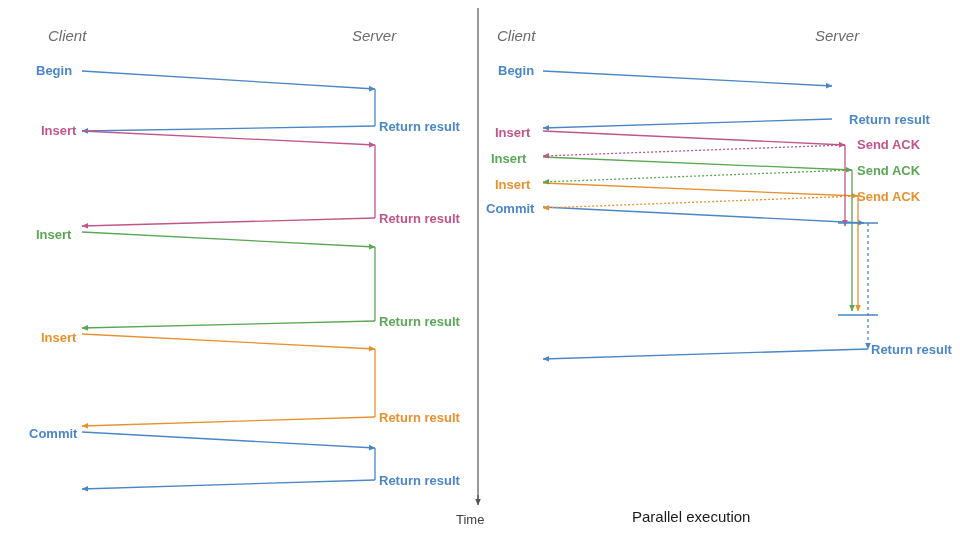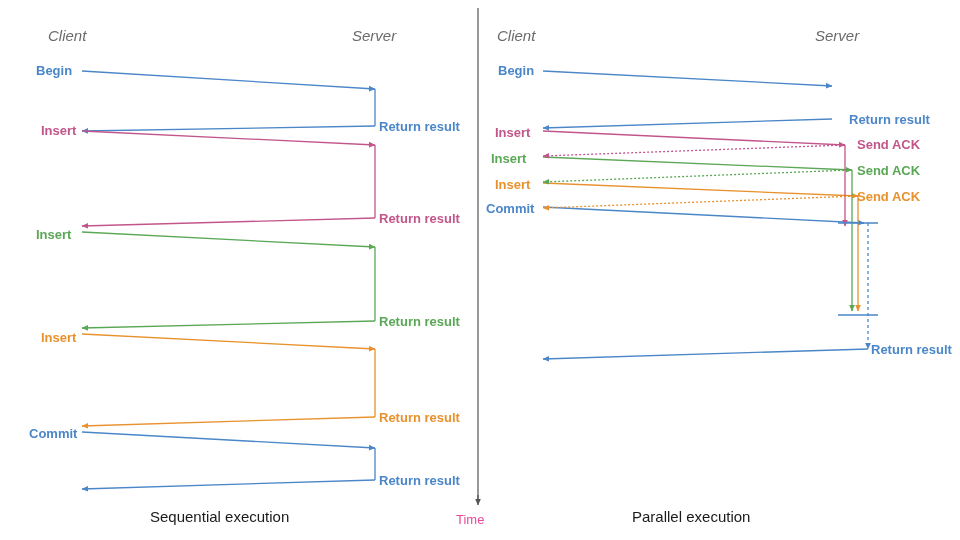--- a/index.html
+++ b/index.html
@@ -35,21 +35,21 @@
   .msg-label {
     position: absolute;
     font-size: 13px;
     white-space: nowrap;
     line-height: 1;
     font-weight: bold;
   }
   .axis-label {
     position: absolute;
     font-size: 13px;
-    color: #ec4899;
+    color: #404040;
     white-space: nowrap;
   }
 </style>
 </head>
 <body>
 
 <div id="stage">
 
   <svg class="layer" viewBox="0 0 960 540" xmlns="http://www.w3.org/2000/svg">
     <defs id="arrow-defs">
@@ -146,21 +146,20 @@
         <line x1="832" y1="119" x2="543" y2="128" stroke="#4a86c8" stroke-width="1.3" marker-end="url(#ar-blue-end)" stroke-linecap="butt"></line>
         <line x1="845" y1="145" x2="543" y2="156" stroke="#c2558a" stroke-width="1.3" stroke-dasharray="2,2" marker-end="url(#ar-pink-end)" stroke-linecap="butt"></line>
         <line x1="852" y1="170" x2="543" y2="182" stroke="#5aa755" stroke-width="1.3" stroke-dasharray="2,2" marker-end="url(#ar-green-end)" stroke-linecap="butt"></line>
         <line x1="858" y1="196" x2="543" y2="208" stroke="#e8912d" stroke-width="1.3" stroke-dasharray="2,2" marker-end="url(#ar-orange-end)" stroke-linecap="butt"></line>
         <line x1="868" y1="349" x2="543" y2="359" stroke="#4a86c8" stroke-width="1.3" marker-end="url(#ar-blue-end)" stroke-linecap="butt"></line>
       </g>
   </svg>
 
   <div class="lane-header" style="left: 48px; top: 27px;">Client</div>
   <div class="lane-header" style="left: 352px; top: 27px;">Server</div>
-  <div class="caption" style="left: 150px; top: 508px;">Sequential execution</div>
 
   <div class="lane-header" style="left: 497px; top: 27px;">Client</div>
   <div class="lane-header" style="left: 815px; top: 27px;">Server</div>
   <div class="caption" style="left: 632px; top: 508px;">Parallel execution</div>
 
   <div class="axis-label" style="left: 456px; top: 512px;">Time</div>
 
   <div id="label-root">
       <div class="msg-label" style="left: 379px; top: 120px; color: rgb(74, 134, 200);">Return result</div>
       <div class="msg-label" style="left: 379px; top: 212px; color: rgb(194, 85, 138);">Return result</div>

